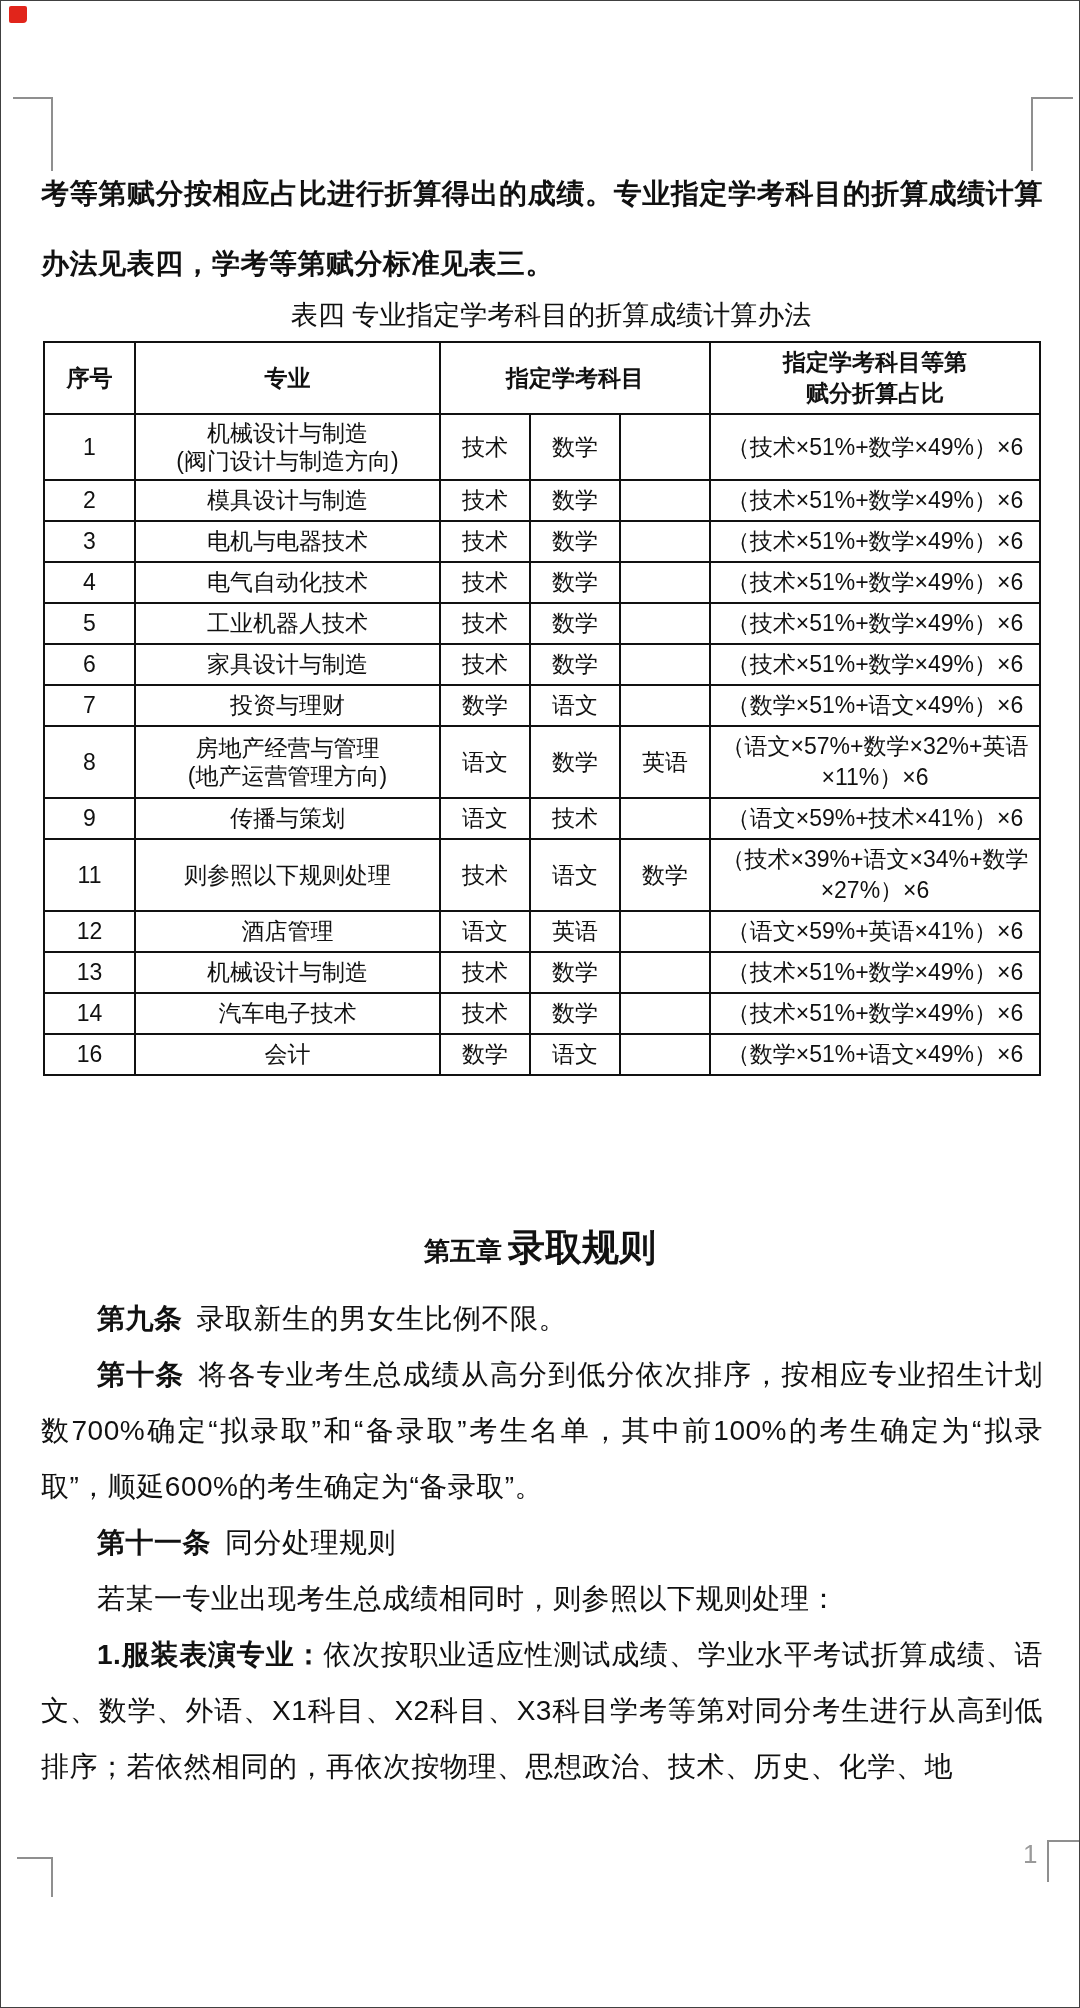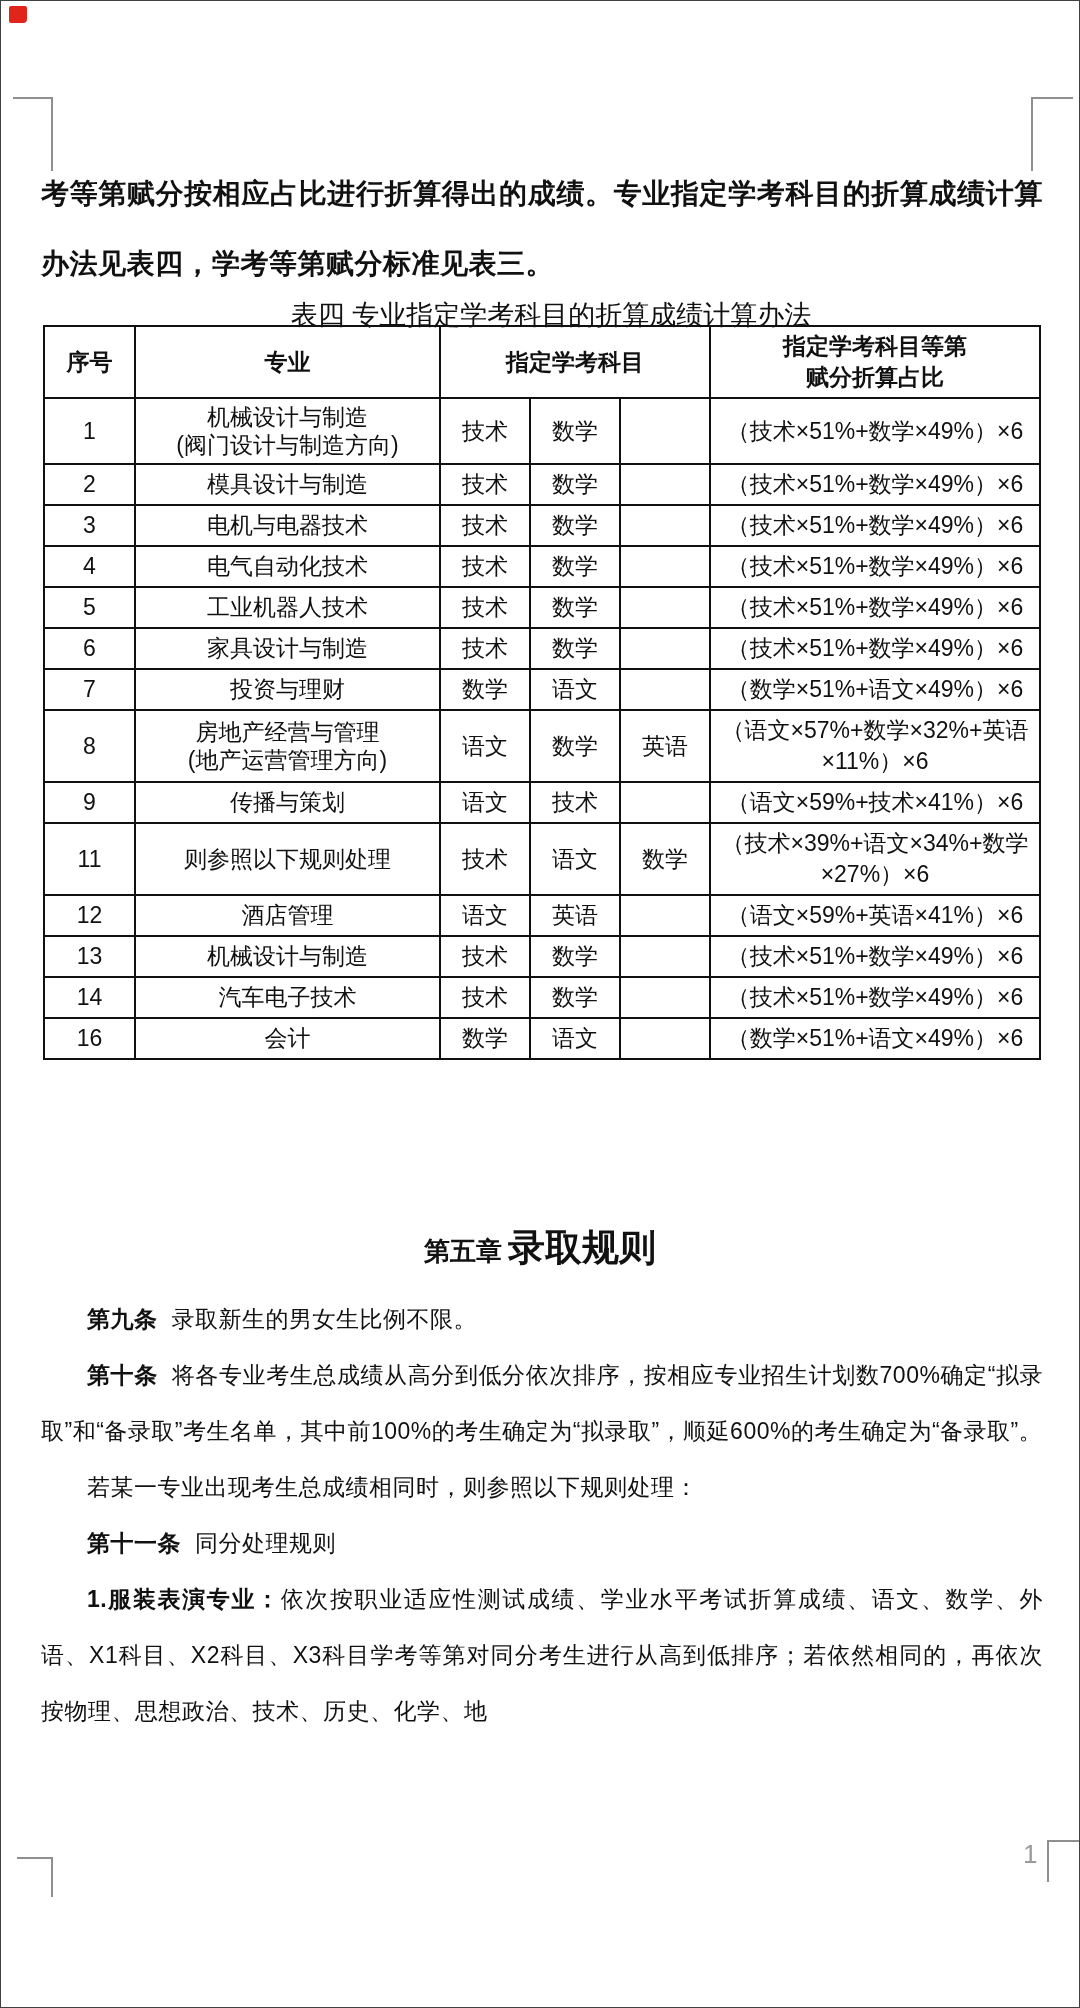--- a/index.html
+++ b/index.html
@@ -27,21 +27,21 @@
     font-size:28px;font-weight:700;line-height:70px;
     text-align:justify;margin:0;letter-spacing:0.5px;
   }
   
   .table-title{
     position:absolute;left:0;top:285px;width:100%;
     text-align:center;font-size:27px;font-weight:400;margin:11px;
   }
   
   table.score-table{
-    position:absolute;left:42px;top:324px;width:996px;
+    position:absolute;left:42px;top:340px;width:996px;
     border-collapse:collapse;table-layout:fixed;padding-left:47px;
   }
   .score-table th,.score-table td{
     border:2px solid #111111;
     text-align:center;vertical-align:middle;
     font-size:23px;line-height:31px;padding:4px 2px;
     overflow:hidden;
   }
   .score-table th{font-weight:700;}
   .score-table td{font-weight:400;}
@@ -51,21 +51,21 @@
     position:absolute;left:0;top:1222px;width:100%;
     text-align:center;margin:0;
   }
   .chapter .ch-label{font-size:26px;font-weight:700;}
   .chapter .ch-title{font-size:37px;font-weight:700;margin-left:6px;}
   
   .body-text{
     position:absolute;left:40px;top:1290px;width:1002px;
   }
   .body-text p{
-    margin:0;font-size:23px;line-height:56px;
+    margin:0;font-size:28px;line-height:56px;
     text-align:justify;text-indent:2em;letter-spacing:0.5px;
   }
   .art-label{font-weight:700;margin-right:14px;}
   .rule-label{font-weight:700;}
   
   .page-num{
     position:absolute;left:1022px;top:1838px;
     font-size:26px;color:#9a9a9a;
   }
 </style>
@@ -259,24 +259,24 @@
     <span class="ch-label">第五章</span><span class="ch-title">录取规则</span>
   </p>
 
   <div class="body-text">
     <p>
       <span class="art-label">第九条</span><span>录取新生的男女生比例不限。</span>
     </p>
     <p>
       <span class="art-label">第十条</span><span>将各专业考生总成绩从高分到低分依次排序，按相应专业招生计划数700%确定“拟录取”和“备录取”考生名单，其中前100%的考生确定为“拟录取”，顺延600%的考生确定为“备录取”。</span>
     </p>
+    <p>
+      <span class="art-label">第十一条</span><span>同分处理规则</span>
+    </p>
     <p>若某一专业出现考生总成绩相同时，则参照以下规则处理：</p>
     <p>
-      <span class="art-label">第十一条</span><span>同分处理规则</span>
-    </p>
-    <p>
       <span class="rule-label">1.服装表演专业：</span><span>依次按职业适应性测试成绩、学业水平考试折算成绩、语文、数学、外语、X1科目、X2科目、X3科目学考等第对同分考生进行从高到低排序；若依然相同的，再依次按物理、思想政治、技术、历史、化学、地</span>
     </p>
   </div>
 
   <div class="page-num">1</div>
 
 </div>
 
 </body></html>

